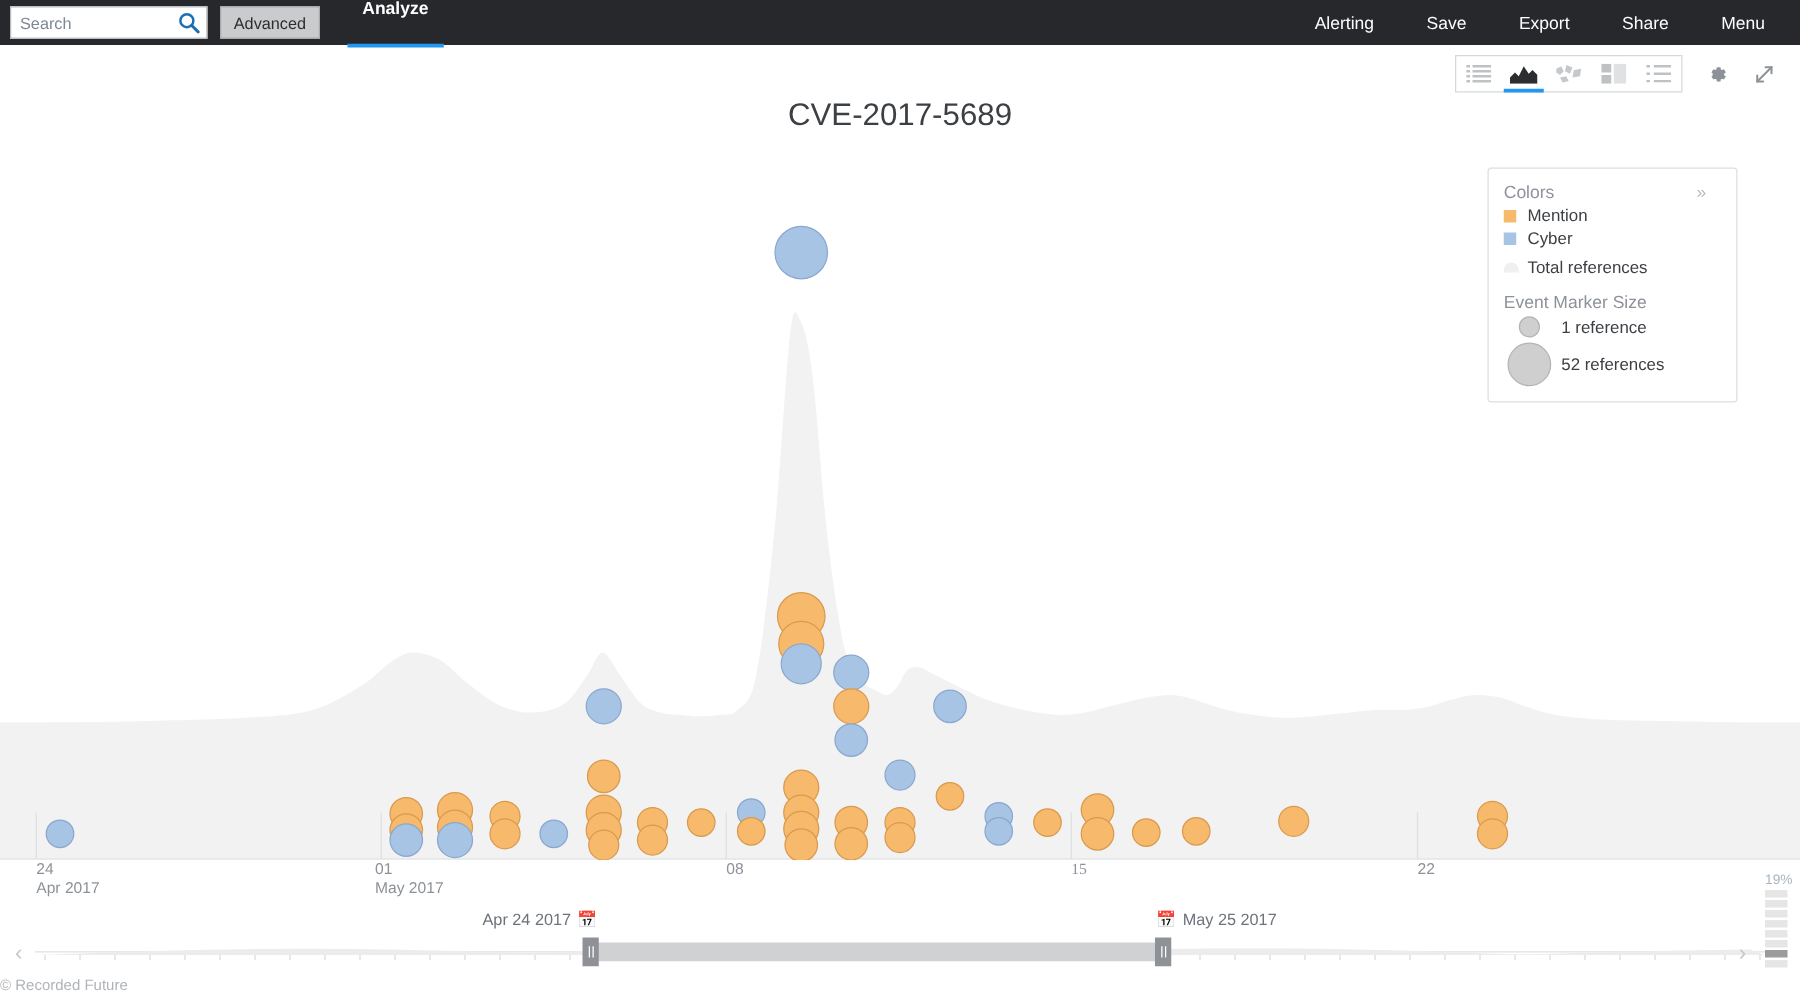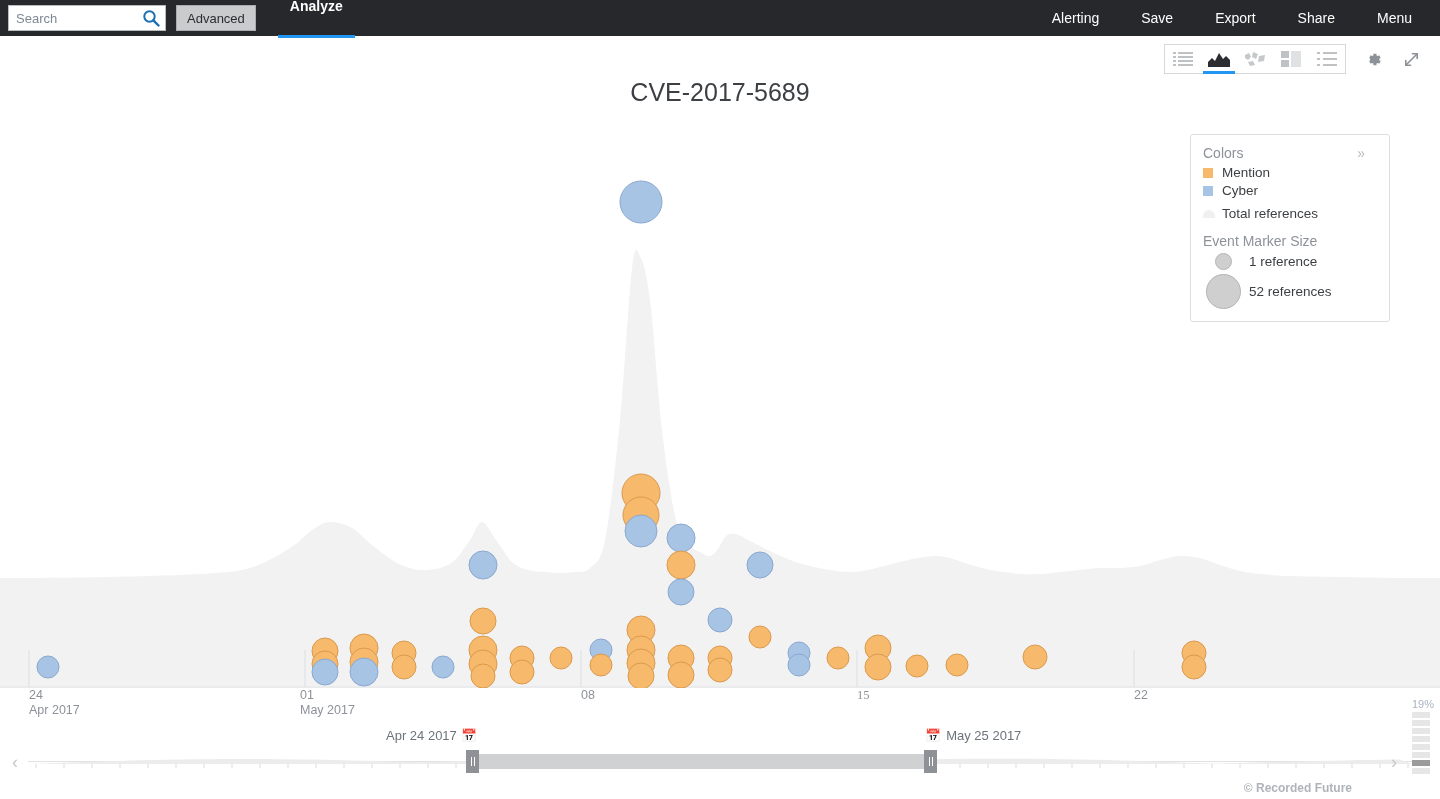--- a/index.html
+++ b/index.html
@@ -152,22 +152,22 @@
   .arrow-r{left:1391px;}
 
   
   .gauge{position:absolute;top:698px;left:1412px;width:22px;}
   .gauge-label{font-size:11px;color:#a9b4c0;text-align:right;width:22px;}
   .gseg{width:18px;height:6px;margin-top:2px;background:#e6e6e6;}
   .gseg.on{background:#9b9b9b;}
 
   
   .footer{
-    position:absolute;top:781px;left:0;width:1352px;text-align:right;
-    font-size:12px;color:#b0b4b8;font-weight:bold;
+    position:absolute;top:781px;left:0;width:1352px;text-align:left;
+    font-size:12px;color:#b0b4b8;
   }
 </style>
 </head>
 <body>
 
 <div class="topbar">
   <div class="search-wrap">
     <input class="search-input" type="text" placeholder="Search" style="">
     <span class="search-icon">
       <svg width="18" height="18" viewBox="0 0 18 18">

